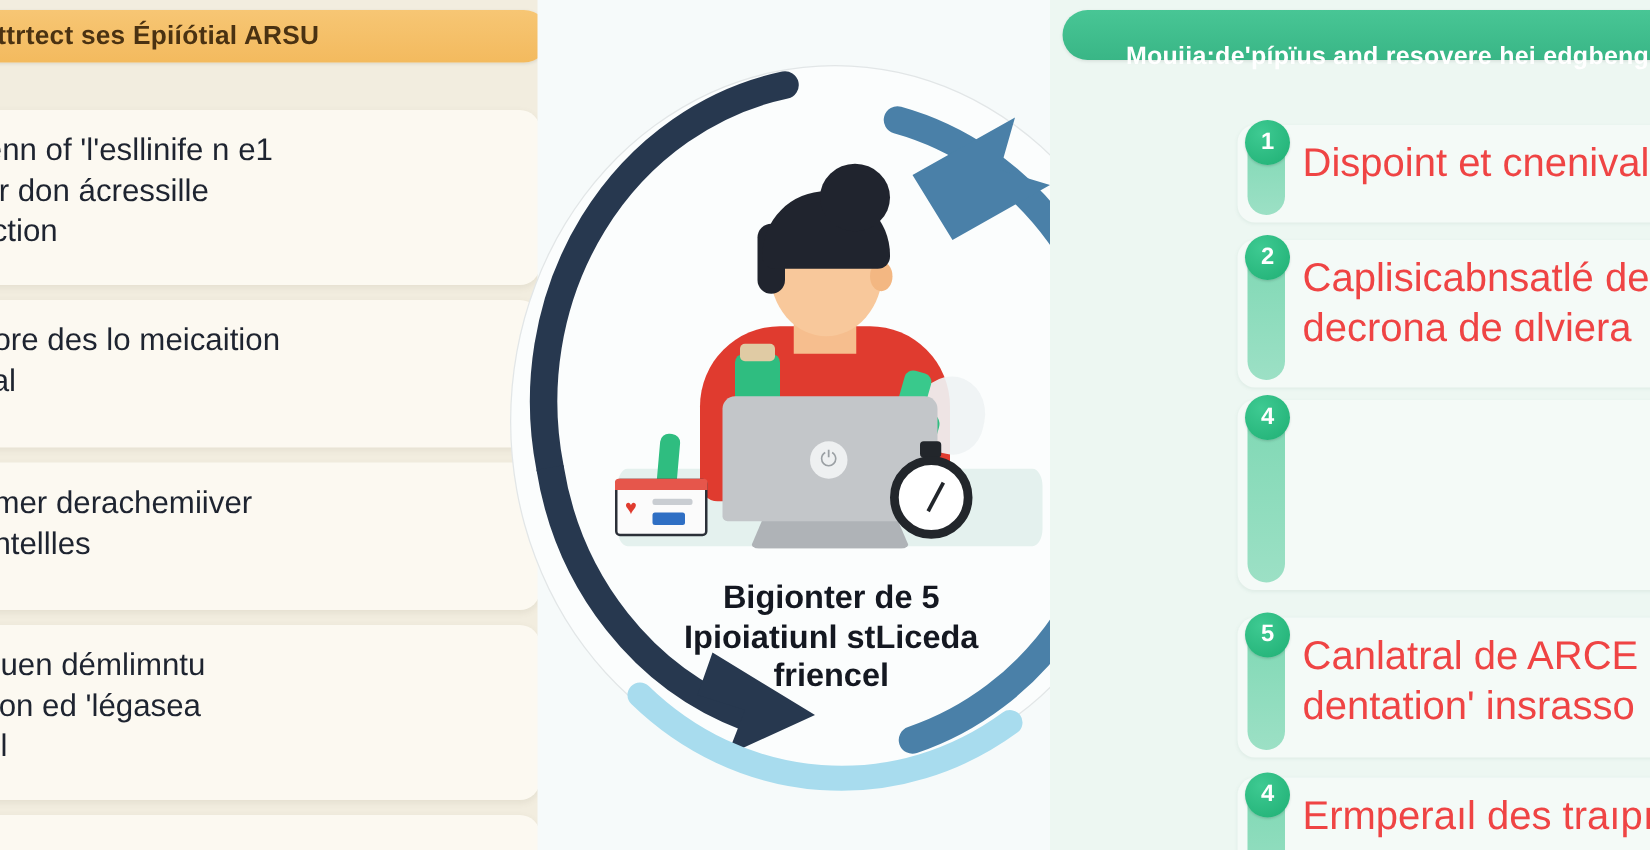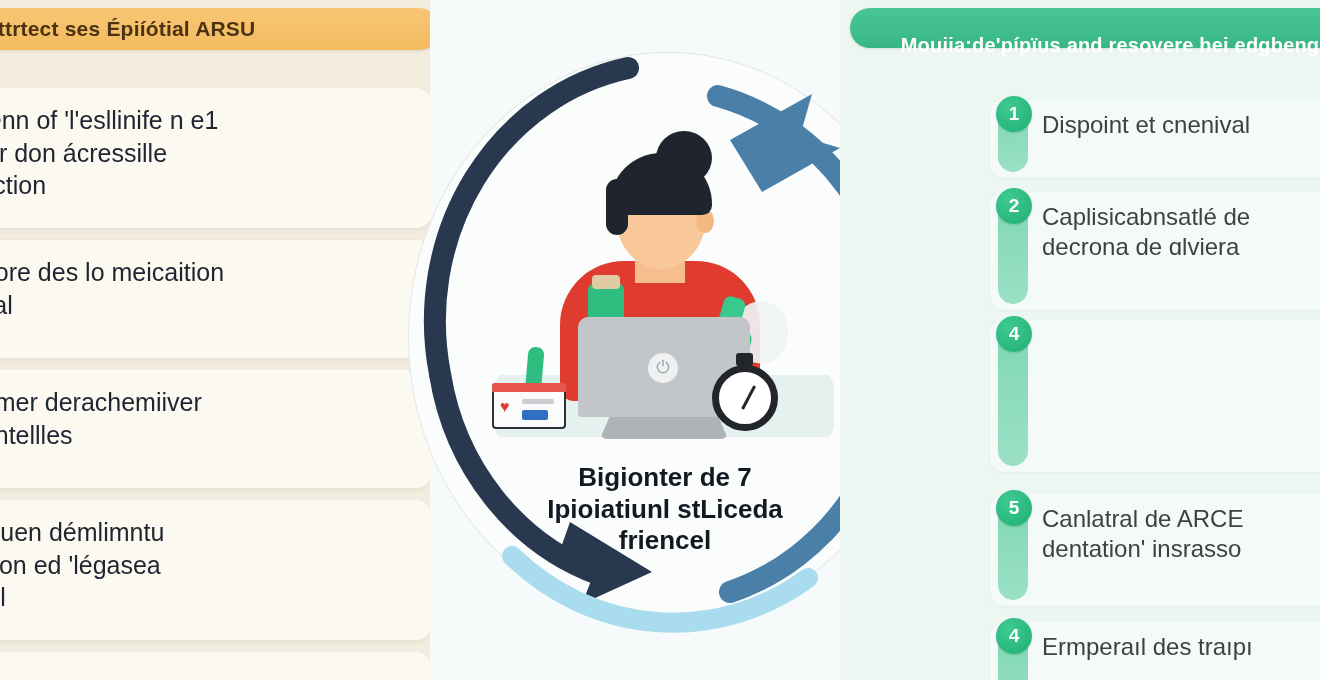--- a/index.html
+++ b/index.html
@@ -213,21 +213,21 @@
   }
   .right-item-badge{
     position:absolute; left:6px; top:-4px; width:36px; height:36px;
     border-radius:50%;
     background:radial-gradient(circle at 36% 30%,#3ECA92 0%,#1FAF74 100%);
     color:#FFFFFF; font-size:19px; font-weight:bold;
     display:flex; align-items:center; justify-content:center;
     box-shadow:0 1px 2px rgba(0,0,0,.15);
   }
   .right-item-text{
-    font-size:24px; line-height:1.26; color:#404040;
+    font-size:32px; line-height:1.26; color:#ef4444;
     white-space:pre-line;
   }
   #right-item-0{ top:100px;  height:78px; }
   #right-item-1{ top:192px;  height:118px; }
   #right-item-2{ top:320px;  height:152px; }
   #right-item-3{ top:494px;  height:112px; }
   #right-item-4{ top:622px;  height:110px; }
 
   #connectors{ position:absolute; left:840px; top:0; }
 </style>
@@ -308,21 +308,21 @@
     <div id="stopwatch-hand"></div>
 
     <div id="pen-green"></div>
     <div id="calendar"></div>
     <div id="calendar-bar"></div>
     <div id="calendar-heart">♥</div>
     <div id="calendar-line-1"></div>
     <div id="calendar-line-2"></div>
   </div>
 
-  <div id="center-caption">Bigionter de 7
+  <div id="center-caption">Bigionter de 5
 Ipioiatiunl stLiceda
 friencel</div>
 
 </div>
 
 <svg id="connectors" width="230" height="680" viewBox="0 0 230 680">
 
   <path d="M 40 130 L 40 60 L 120 60" fill="none" stroke="#2E4A5E" stroke-width="2.5"></path>
   <line x1="14" y1="122" x2="120" y2="122" stroke="#2E4A5E" stroke-width="3"></line>
 

